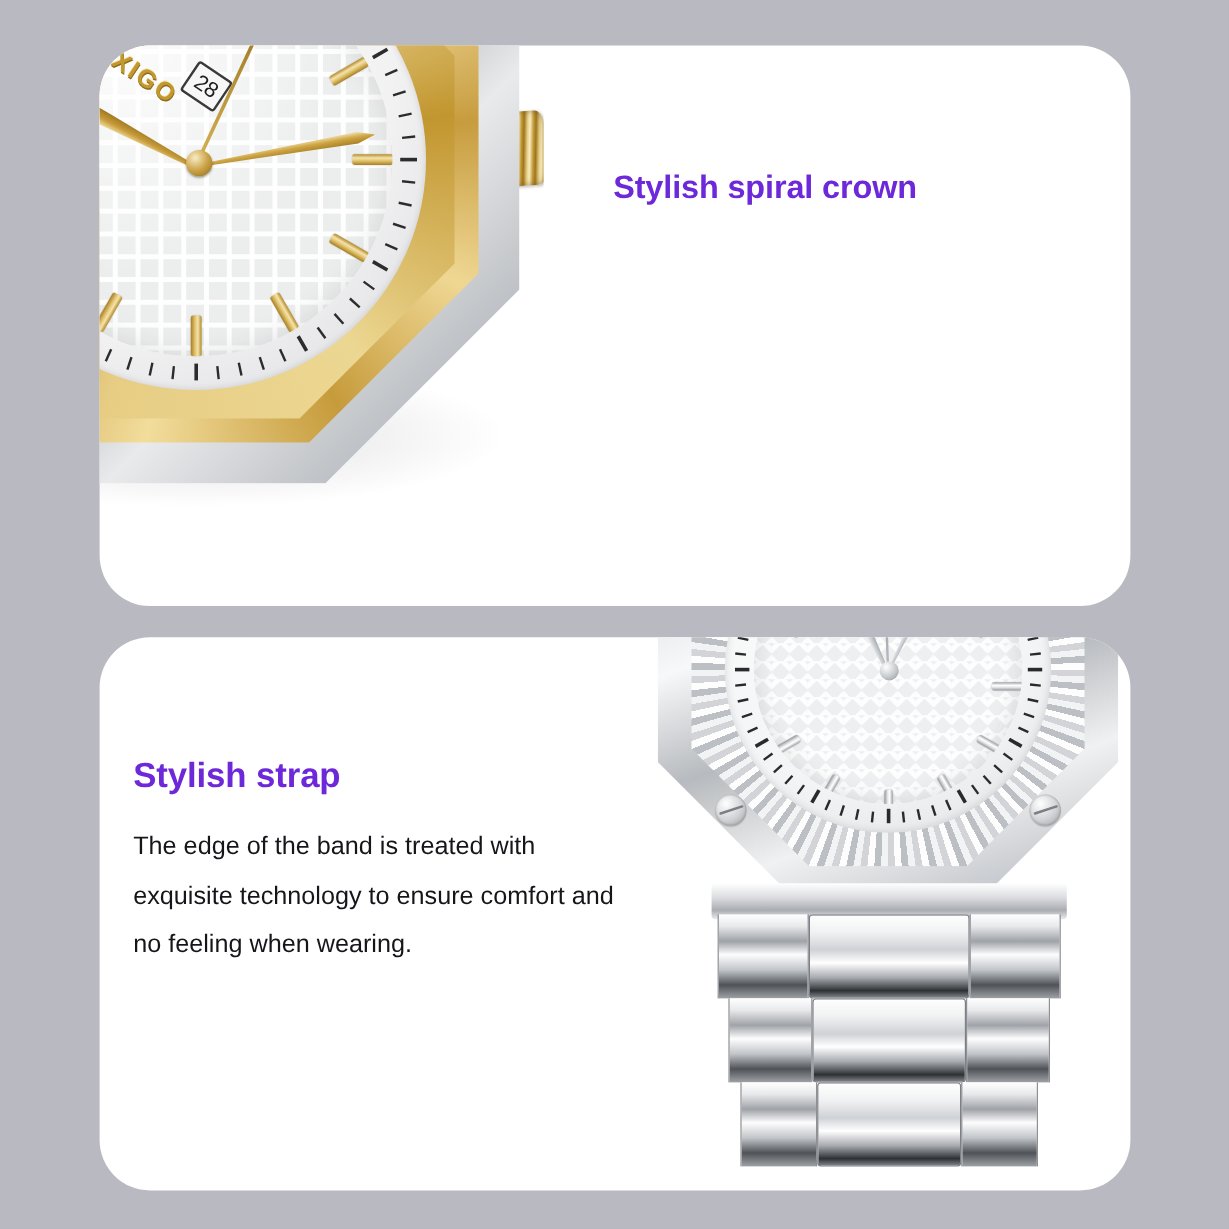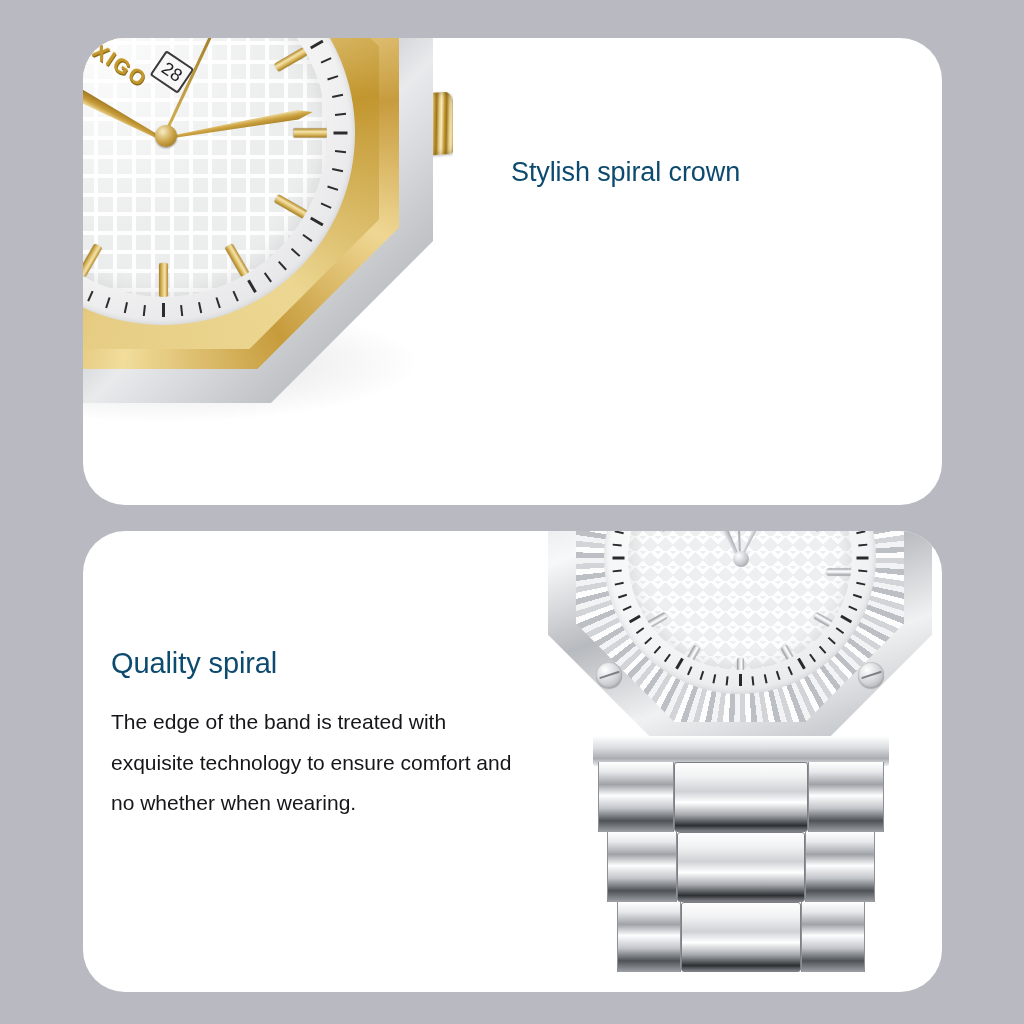--- a/index.html
+++ b/index.html
@@ -50,24 +50,24 @@
     top: 142px;
     width: 410px;
   }
   #text-bottom {
     left: 111px;
     top: 632px;
     width: 405px;
   }
   .heading {
     font-size: 27px;
-    font-weight: normal;
-    color: #0c4a6e;
+    font-weight: bold;
+    color: #6d28d9;
     letter-spacing: -0.1px;
-    margin: 16px 0 26px 0;
+    margin: 0 0 26px 0;
     line-height: 1.1;
   }
   .body-text {
     font-size: 21px;
     color: #16161a;
     line-height: 1.97;
     margin: 0;
     font-weight: 400;
   }
   #text-bottom .heading { font-size: 29px; margin-bottom: 22px; }
@@ -684,17 +684,17 @@
         <div class="link-row" style="top:166px;width:248px;height:70px;">
           <div class="link-side" style="width:62px;"></div>
           <div class="link-center" style="width:118px;"></div>
           <div class="link-side" style="width:62px;"></div>
         </div>
       </div>
     </div>
   </div>
 
   <div class="text-block" id="text-bottom">
-    <h2 class="heading">Quality spiral</h2>
-    <p class="body-text">The edge of the band is treated with exquisite technology to ensure comfort and no whether when wearing.</p>
+    <h2 class="heading">Stylish strap</h2>
+    <p class="body-text">The edge of the band is treated with exquisite technology to ensure comfort and no feeling when wearing.</p>
   </div>
 
 </div>
 
 </body></html>

